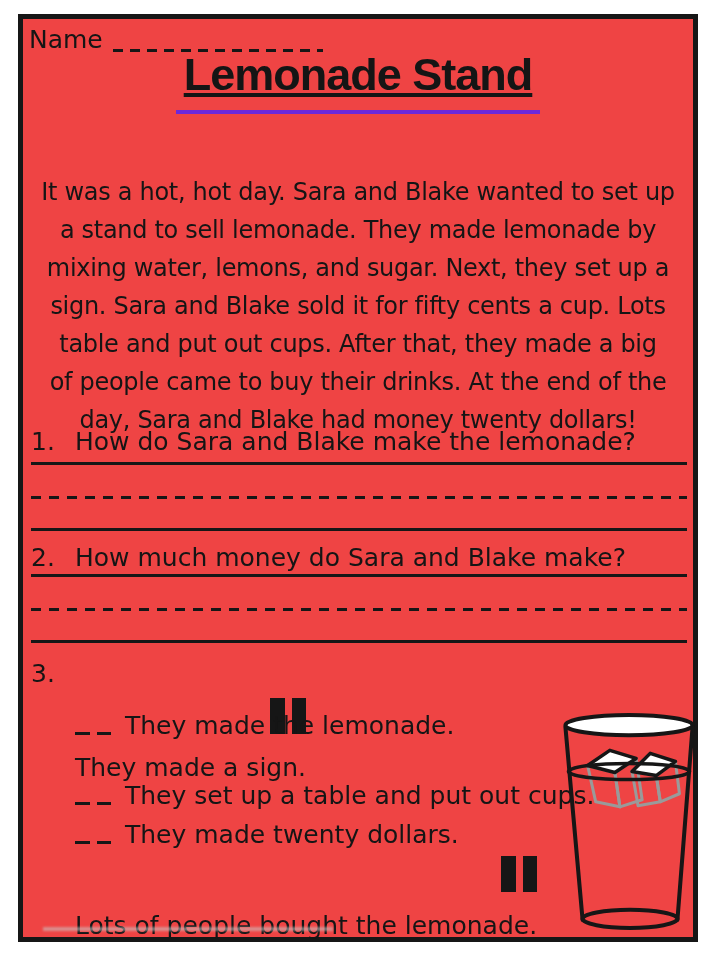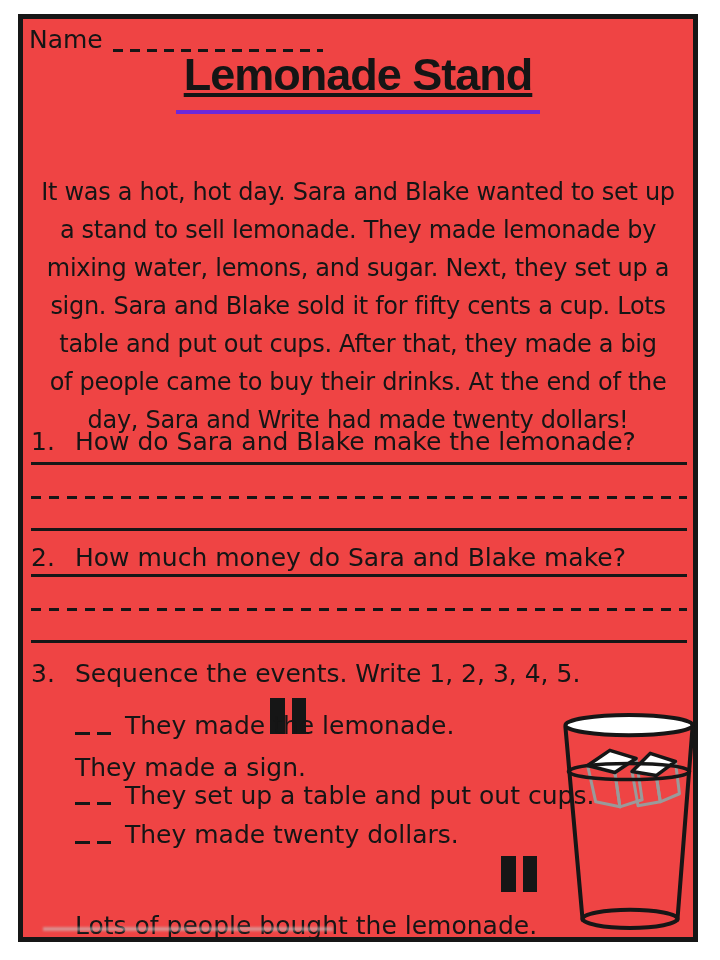--- a/index.html
+++ b/index.html
@@ -44,42 +44,41 @@
     <span class="page-title">Lemonade Stand</span>
   </div>
 
   <div class="passage">
     <div class="passage-line">It was a hot, hot day. Sara and Blake wanted to set up</div>
     <div class="passage-line">a stand to sell lemonade. They made lemonade by</div>
     <div class="passage-line">mixing water, lemons, and sugar. Next, they set up a</div>
     <div class="passage-line">sign. Sara and Blake sold it for fifty cents a cup. Lots</div>
     <div class="passage-line">table and put out cups. After that, they made a big</div>
     <div class="passage-line">of people came to buy their drinks. At the end of the</div>
-    <div class="passage-line">day, Sara and Write had made twenty dollars!</div>
+    <div class="passage-line">day, Sara and Blake had money twenty dollars!</div>
   </div>
 
   <div class="q" style="top:408px;">
     <span class="q-num">1.</span>
     <span class="q-text">How do Sara and Blake make the lemonade?</span>
   </div>
   <div class="rule" style="top:443px;"></div>
   <div class="rule dashed" style="top:477px;"></div>
   <div class="rule" style="top:509px;"></div>
 
   <div class="q" style="top:524px;">
     <span class="q-num">2.</span>
     <span class="q-text">How much money do Sara and Blake make?</span>
   </div>
   <div class="rule" style="top:555px;"></div>
   <div class="rule dashed" style="top:589px;"></div>
   <div class="rule" style="top:621px;"></div>
 
   <div class="q" style="top:640px;">
     <span class="q-num">3.</span>
-    <span class="q-text">Sequence the events. Write 1, 2, 3, 4, 5.</span>
   </div>
 
   <div class="seq-item" style="top:679px;flex-direction:column;">
     <span class="seq-blank"></span>
     <span class="seq-text">They made a sign.</span>
   </div>
   <div class="seq-item" style="top:689px;">
     <span class="seq-blank"></span>
     <span class="seq-text">They made the lemonade.</span>
   </div>

